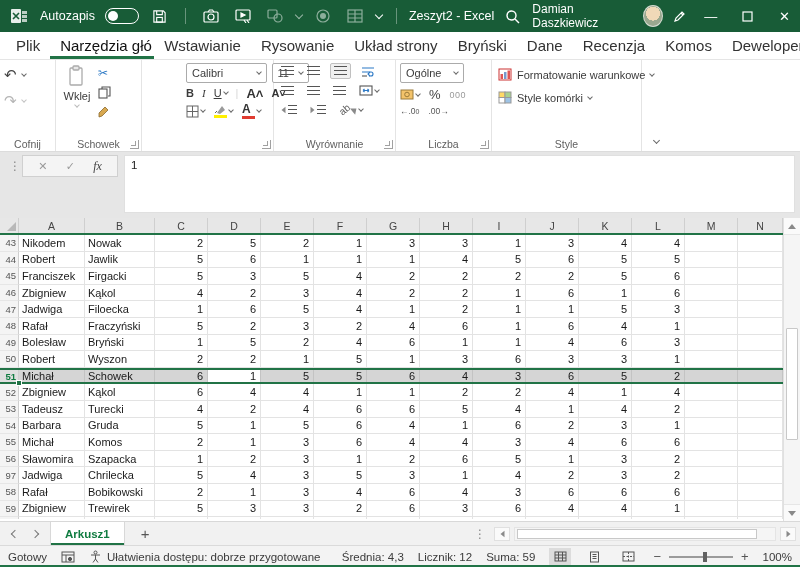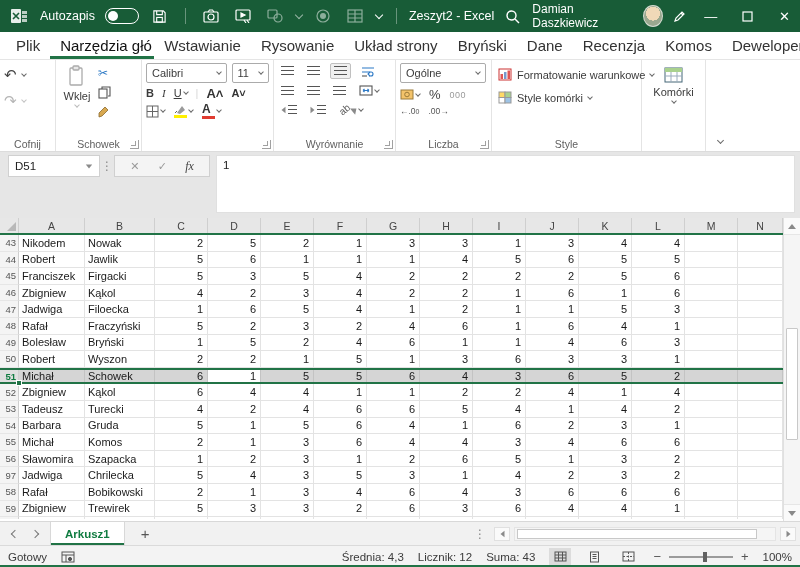--- a/index.html
+++ b/index.html
@@ -262,21 +262,21 @@
         </div>
       </div>
       <div class="rg-label">
           <span>Schowek</span>
         </div>
       <span class="launcher"></span>
     </div>
 
     <div class="rgroup" style="width:132px">
       <div class="rg-body">
-        <div class="col" style="width:100%;gap:4px;">
+        <div class="col" style="width:100%;gap:4px;margin-left:40px;">
           <div class="rowi">
             <span class="combo" style="width:82px">
                 <span>Calibri</span>
                 <span class="cv s"></span>
               </span>
             <span class="combo" style="width:38px">
                 <span>11</span>
                 <span class="cv s"></span>
               </span>
           </div>
@@ -377,21 +377,21 @@
       </div>
       <div class="rg-label">
           <span>Wyrównanie</span>
         </div>
       <span class="launcher"></span>
     </div>
 
     <div class="rgroup" style="width:96px">
       <div class="rg-body">
         <div class="col" style="width:100%;gap:4px;">
-          <span class="combo" style="width:86px">
+          <span class="combo" style="width:64px">
               <span>Ogólne</span>
               <span class="cv s"></span>
             </span>
           <div class="rowi" style="gap:9px;">
             <span class="rowi" style="gap:2px">
               <svg width="14" height="11" viewBox="0 0 14 11">
                   <rect x="1" y="1" width="12" height="9" fill="#f3c36b" stroke="#9a7a3a"></rect>
                   <circle cx="7" cy="5.5" r="2.3" fill="none" stroke="#9a7a3a"></circle>
                 </svg>
                 <span class="cv s"></span>
@@ -434,46 +434,28 @@
             <span class="lbl">Style komórki</span>
               <span class="cv s"></span>
           </span>
         </div>
       </div>
       <div class="rg-label">
           <span>Style</span>
         </div>
     </div>
 
-    <div class="rgroup" style="width:64px">
-      <div class="rg-body" style="justify-content:center;width:100%;">
-        <div class="bigbtn">
-          <svg width="19" height="16" viewBox="0 0 19 16">
-              <rect x="1" y="1" width="17" height="14" fill="#fff" stroke="#467"></rect>
-              <rect x="1" y="1" width="17" height="4" fill="#a9d18e"></rect>
-              <path d="M1 9 h17 M7 5 v10 M13 5 v10" stroke="#9ab" fill="none"></path>
-            </svg>
-          <span class="lbl">Komórki</span>
-          <span class="cv s"></span>
-        </div>
-      </div>
-      <div class="rg-label"></div>
-    </div>
 
 
     <div class="ribbon-collapse">
         <span class="cv"></span>
       </div>
   </div>
 
   <div class="formulabar">
-    <div class="namebox">
-      <span>D51</span>
-        <span class="tri-down" style="transform:scale(.8)"></span>
-    </div>
     <div class="fx-dots">⋮</div>
     <div class="fxbox">
       <span class="g">✕</span>
       <span class="g">✓</span>
       <span class="fx">fx</span>
     </div>
     <div class="formula-input">1</div>
   </div>
 
   <div class="gridzone">
@@ -840,25 +822,32 @@
   <div class="statusbar">
     <div class="sb-left">
       <span>Gotowy</span>
       <span>
         <svg width="14" height="12" viewBox="0 0 14 12" fill="none" stroke="#555" stroke-width="1">
             <rect x="1" y="1" width="12" height="10"></rect>
             <path d="M1 4 h12 M5 4 v7"></path>
             <circle cx="9" cy="8" r="1.6" fill="#555"></circle>
           </svg>
       </span>
+      <span style="display:flex;align-items:center;gap:5px;">
+        <svg width="13" height="13" viewBox="0 0 13 13" fill="none" stroke="#555" stroke-width="1">
+            <circle cx="6.5" cy="2.5" r="1.5"></circle>
+            <path d="M2 5 h9 M6.5 5 v4 M6.5 9 l-2.5 3.5 M6.5 9 l2.5 3.5"></path>
+          </svg>
+        <span>Ułatwienia dostępu: dobrze przygotowane</span>
+      </span>
     </div>
     <div class="sb-right">
       <span>Średnia: 4,3</span>
       <span>Licznik: 12</span>
-      <span>Suma: 43</span>
+      <span>Suma: 59</span>
       <span class="viewbtns">
         <span class="viewbtn selected">
           <svg width="13" height="11" viewBox="0 0 13 11" fill="none" stroke="#555" stroke-width="1">
               <rect x="1" y="1" width="11" height="9"></rect>
               <path d="M1 4 h11 M1 7 h11 M4.5 1 v9 M8.5 1 v9"></path>
             </svg>
         </span>
         <span class="viewbtn">
           <svg width="13" height="12" viewBox="0 0 13 12" fill="none" stroke="#555" stroke-width="1">
               <rect x="2.5" y="1" width="8" height="10"></rect>

